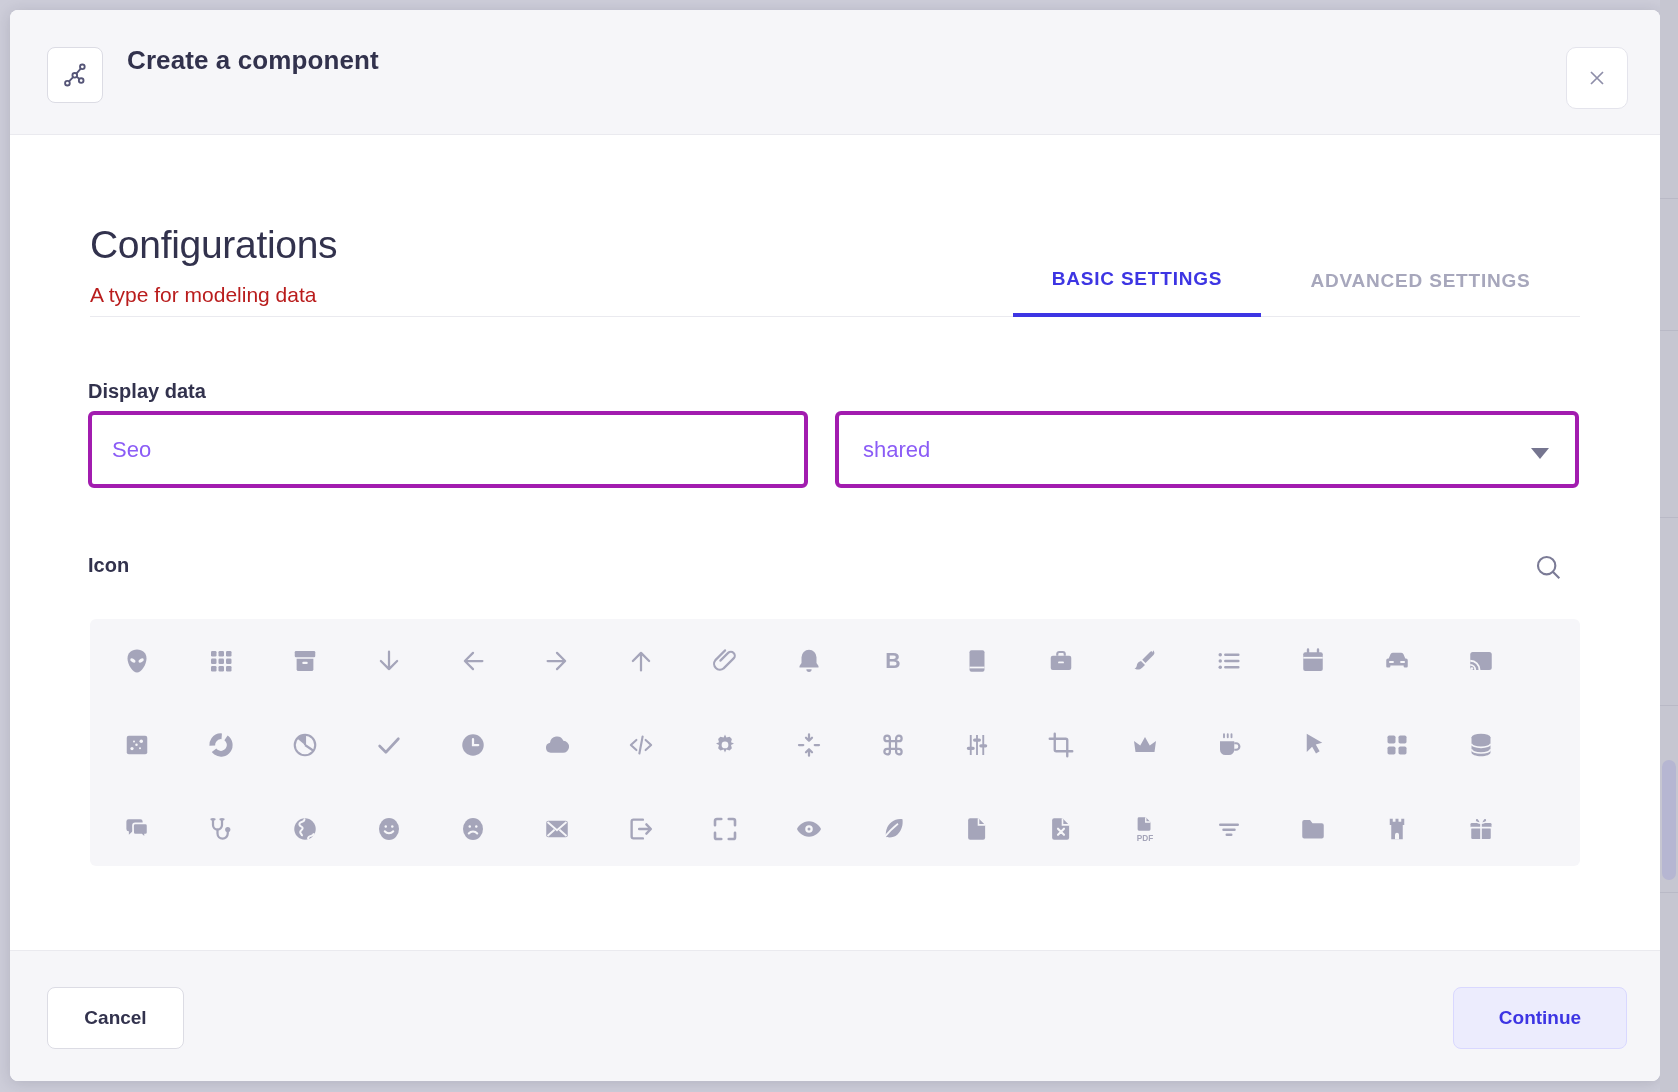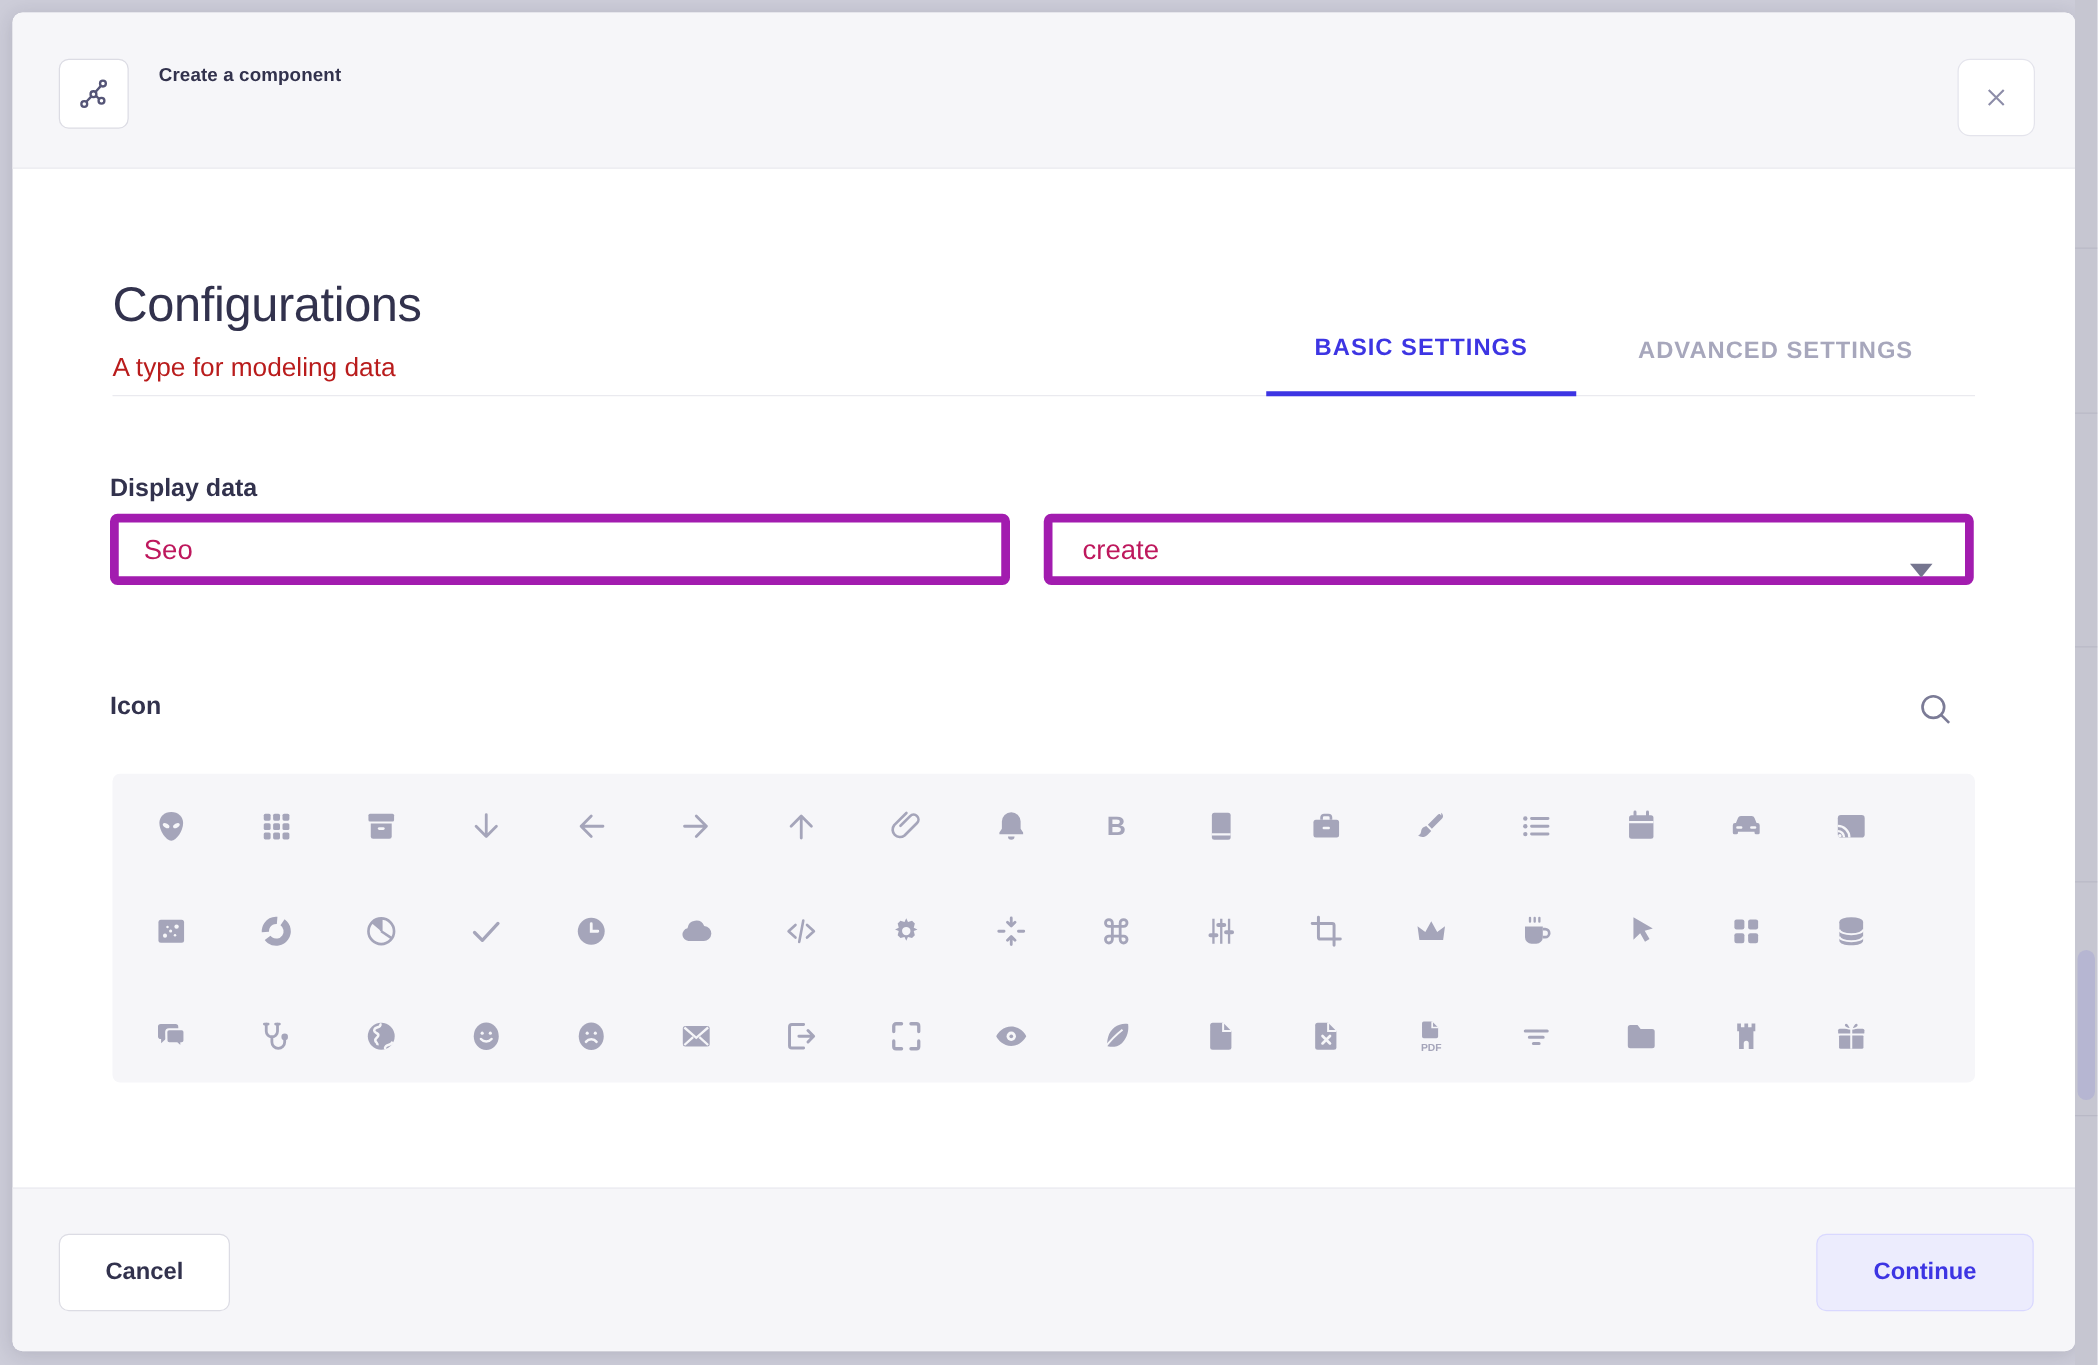--- a/index.html
+++ b/index.html
@@ -10,42 +10,42 @@
     background:#ffffff; border-radius:8px; overflow:hidden;
     box-shadow:0 2px 15px rgba(33,33,52,.15); }
 
   
   .hdr { position:absolute; left:0; top:0; width:100%; height:125px;
     background:#f6f6f9; border-bottom:1px solid #eaeaef; }
   .hdr-iconbox { position:absolute; left:37px; top:37px; width:56px; height:56px;
     background:#fff; border:1px solid #dcdce4; border-radius:8px;
     display:flex; align-items:center; justify-content:center; color:#555577; }
   .hdr-title { position:absolute; left:117px; top:0; height:100px; display:flex; align-items:center;
-    font-size:15px; font-weight:700; color:#32324d; letter-spacing:.1px; }
+    font-size:26px; font-weight:700; color:#32324d; letter-spacing:.1px; }
   .close-btn { position:absolute; left:1556px; top:37px; width:62px; height:62px;
     background:#fff; border:1px solid #e4e4ec; border-radius:10px;
     display:flex; align-items:center; justify-content:center; color:#8e8ea9; cursor:pointer; }
 
   
   .cfg-title { position:absolute; left:80px; top:213px; font-size:39px; font-weight:400;
     color:#32324d; letter-spacing:-.3px; }
   .cfg-sub { position:absolute; left:80px; top:273px; font-size:21px; color:#b91c1c; }
   .divider { position:absolute; left:80px; top:306px; width:1490px; height:1px; background:#eaeaef; }
 
   
   .tab { position:absolute; top:235px; height:72px; display:flex; align-items:center; justify-content:center;
     font-size:19px; font-weight:700; letter-spacing:.8px; cursor:pointer; }
   .tab-basic { left:1003px; width:248px; color:var(--accent); border-bottom:4px solid var(--accent); }
   .tab-adv { left:1286px; width:249px; color:#a7a7bc; }
 
   
   .fld-label { position:absolute; top:370px; font-size:20px; font-weight:700; color:#32324d; }
   .lab1 { left:78px; } .lab2 { left:825px; }
-  .txt-input { position:absolute; top:401px; height:57px; border:7px solid #a21caf; border-radius:6px;
-    background:#fff; font-family:"Liberation Sans",sans-serif; font-size:22px; color:#be185d; outline:none; }
+  .txt-input { position:absolute; top:401px; height:77px; border:4px solid #a21caf; border-radius:6px;
+    background:#fff; font-family:"Liberation Sans",sans-serif; font-size:22px; color:#8b5cf6; outline:none; }
   .in1 { left:78px; width:720px; padding:0 20px; }
   .sel { left:825px; width:744px; padding:0 24px; display:flex; align-items:center; cursor:pointer; }
   .caret { position:absolute; right:26px; top:33px; width:0; height:0;
     border-left:9px solid transparent; border-right:9px solid transparent;
     border-top:11px solid #75758f; }
 
   .icon-label { position:absolute; left:78px; top:544px; font-size:20px; font-weight:700; color:#32324d; }
   .search-btn { position:absolute; left:1519px; top:538px; width:38px; height:38px;
     display:flex; align-items:center; justify-content:center; color:#7b7b96; cursor:pointer; }
 
@@ -97,21 +97,21 @@
   <div class="cfg-sub">A type for modeling data</div>
   <div class="divider"></div>
 
   <div class="tab tab-adv">ADVANCED SETTINGS</div>
   <div class="tab tab-basic">BASIC SETTINGS</div>
 
   <div class="fld-label lab1">Display data</div>
   <input class="txt-input in1" value="Seo" style="">
 
   <div class="txt-input sel">
-    <span>create</span>
+    <span>shared</span>
     <span class="caret"></span>
   </div>
 
   <div class="icon-label">Icon</div>
   <div class="search-btn">
     <svg viewBox="0 0 24 24" width="32" height="32" fill="none" stroke="currentColor" stroke-width="1.6">
       <circle cx="11" cy="11" r="6.5"></circle>
         <path d="M15.8 15.8L20.5 20.5"></path>
     </svg>
   </div>

